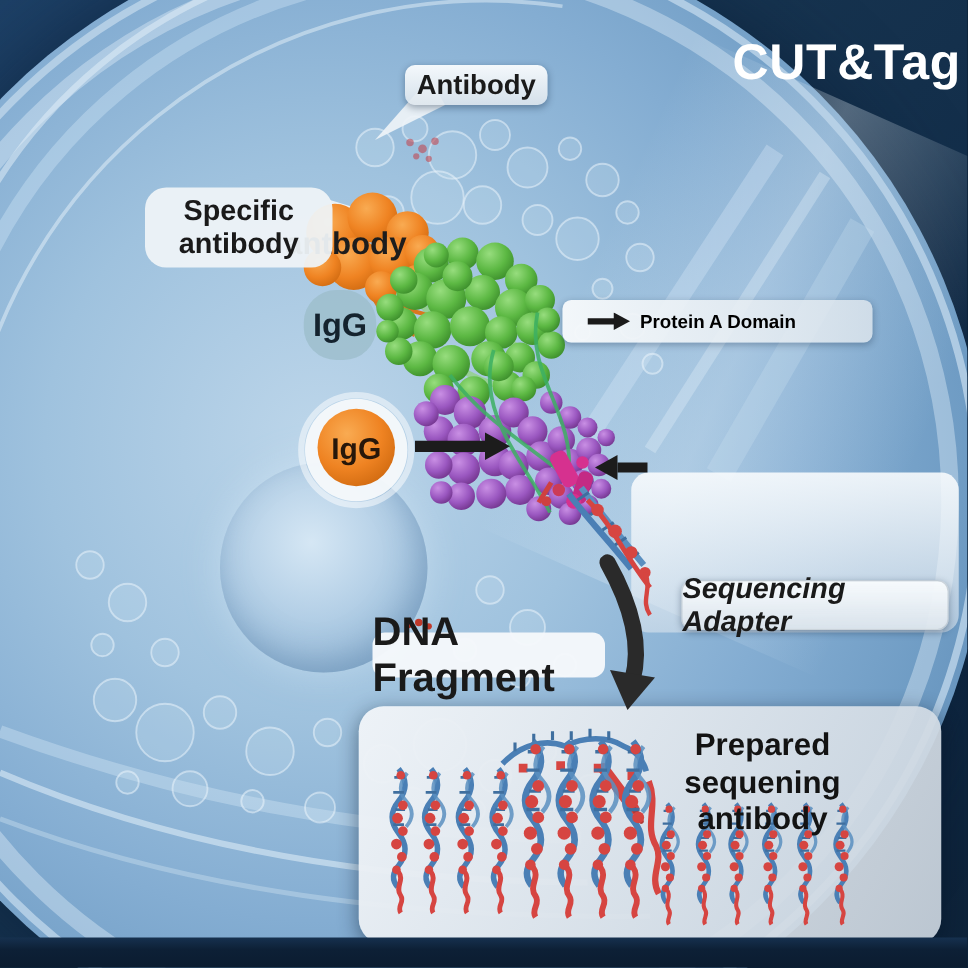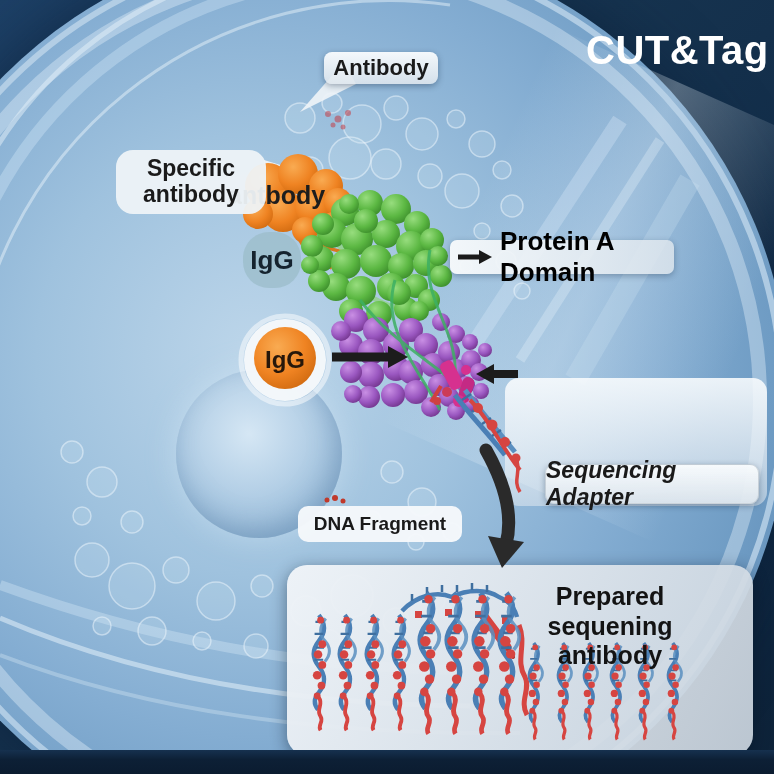--- a/index.html
+++ b/index.html
@@ -34,34 +34,34 @@
     border-radius:8px;box-shadow:0 2px 6px rgba(10,30,55,.35);
   }
   #antibody-label{left:324px;top:52px;width:114px;height:32px;font-size:22px;font-weight:700;}
   #specific-antibody-label{left:116px;top:150px;width:150px;height:64px;border-radius:17px;
     font-size:23px;font-weight:700;text-align:center;line-height:1.12;
     background:rgba(238,243,247,.95);}
   #antbody-label{left:228px;top:181px;font-size:25px;font-weight:700;color:#1d1d1d;}
   #igg-bubble{left:243px;top:232px;width:58px;height:56px;border-radius:26px;
     background:rgba(158,190,204,.85);font-size:26px;font-weight:600;color:#15232e;}
   #igg-bead-label{left:259px;top:346px;width:52px;font-size:24px;font-weight:700;color:#27170a;justify-content:center;}
-  .dom-label{height:34px;border-radius:7px;font-size:26px;font-weight:700;
+  .dom-label{height:34px;border-radius:7px;font-size:15px;font-weight:700;
     background:linear-gradient(90deg,rgba(246,249,251,.96),rgba(222,230,237,.82));
     box-shadow:0 2px 6px rgba(10,30,55,.3);
-    display:flex;align-items:center;gap:8px;padding:0 8px;justify-content:flex-start;}
+    display:flex;align-items:center;gap:8px;padding:0 20px;justify-content:flex-start;}
   #protein-a-label{left:450px;top:240px;width:208px;}
   #tn5-label{left:447px;top:309px;width:290px;}
   #right-panel{left:505px;top:378px;width:262px;height:128px;border-radius:14px;
     background:linear-gradient(180deg,rgba(248,251,253,.9),rgba(226,233,240,.55));}
   #tagmentation-text{left:500px;top:388px;width:252px;text-align:center;font-size:21px;
     font-weight:600;color:#16181a;line-height:1.22;display:block;}
   #sequencing-adapter-label{left:545px;top:464px;width:212px;height:38px;border-radius:9px;
     font-size:23px;font-weight:700;border:1px solid rgba(175,186,197,.6);font-style:italic;}
-  #dna-fragment-label{left:298px;top:506px;width:164px;height:36px;border-radius:10px;
-    font-size:19px;font-weight:700;background:rgba(245,248,251,.97);}
+  #dna-fragment-label{left:298px;top:506px;width:186px;height:36px;border-radius:10px;
+    font-size:32px;font-weight:700;background:rgba(245,248,251,.97);}
   #library-panel{left:287px;top:565px;width:466px;height:190px;border-radius:20px;overflow:hidden;
     background:linear-gradient(120deg,rgba(240,244,248,.97) 0%,rgba(220,227,234,.94) 55%,rgba(202,212,222,.92) 100%);
     box-shadow:0 4px 16px rgba(5,18,35,.45);}
   #prepared-text{left:217px;top:17px;width:212px;text-align:center;font-size:25px;font-weight:700;
     color:#131313;line-height:1.18;display:block;}
   #main-title{left:570px;top:28px;width:200px;font-size:40px;font-weight:700;color:#ffffff;
     letter-spacing:.5px;text-align:left;margin-left:16px;}
   .arr svg{display:block;}
 </style>
 </head>

